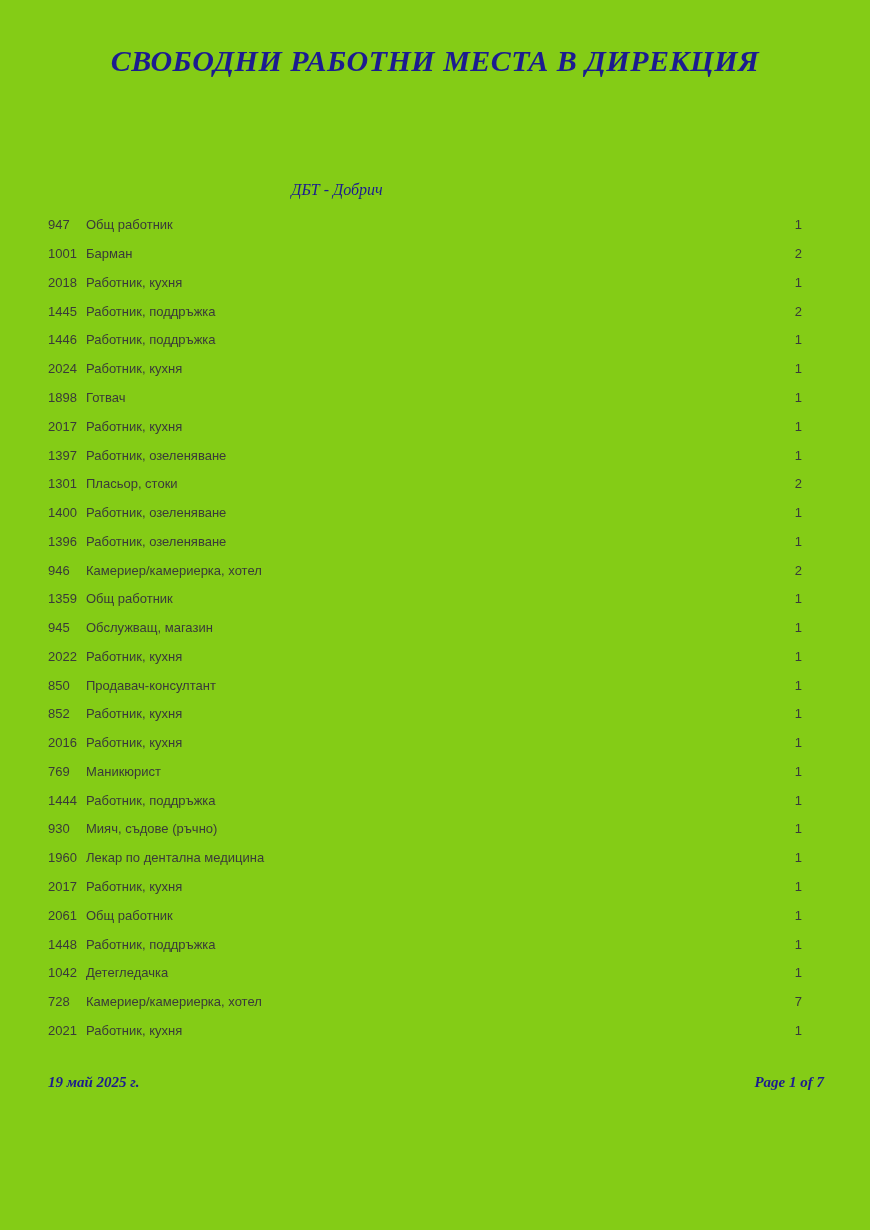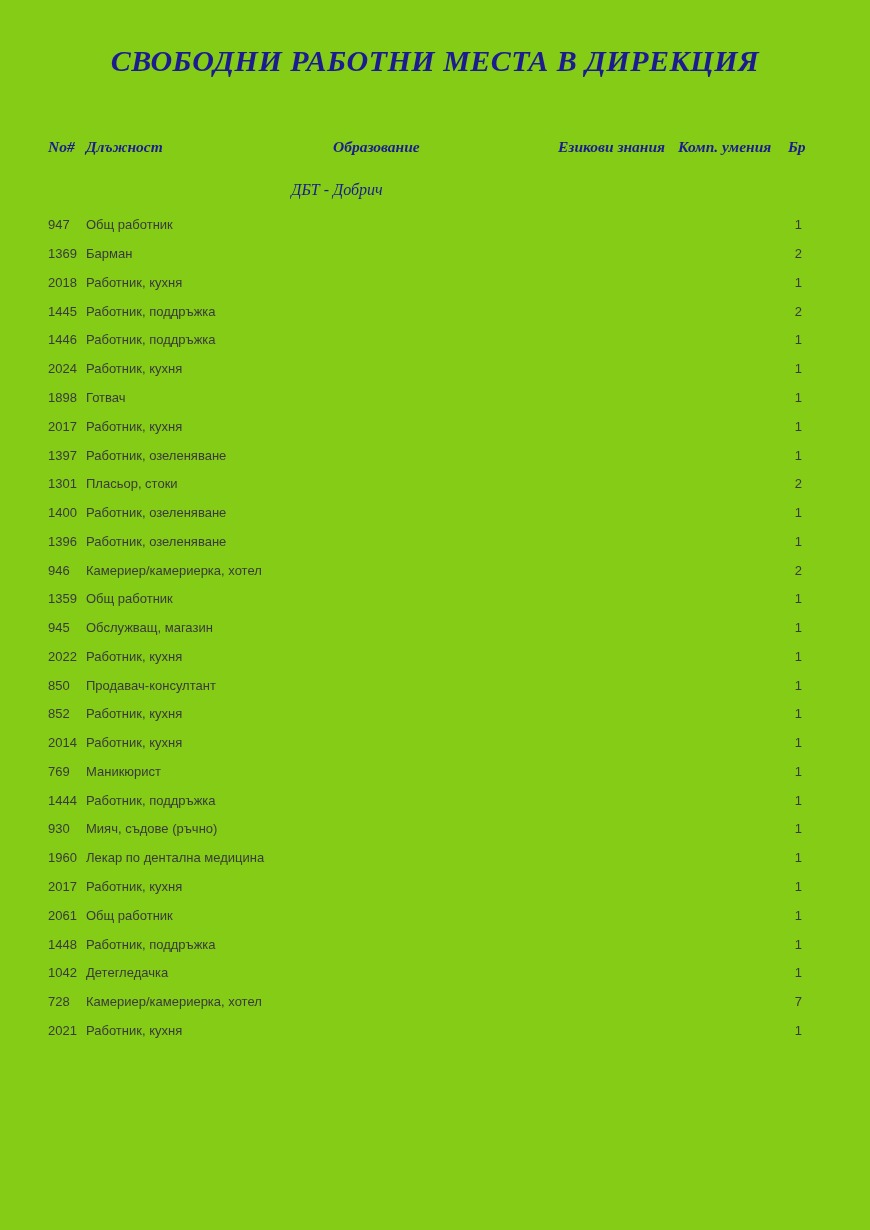--- a/index.html
+++ b/index.html
@@ -96,39 +96,31 @@
 </style>
 </head>
 <body>
 
 <div class="page">
 
   <div class="doc-title">
     <div>СВОБОДНИ РАБОТНИ МЕСТА В ДИРЕКЦИЯ</div>
   </div>
 
-  <div class="col-headers">
-    <span class="col-no">No#</span>
-    <span class="col-position">Длъжност</span>
-    <span class="col-education">Образование</span>
-    <span class="col-languages">Езикови знания</span>
-    <span class="col-computer">Комп. умения</span>
-    <span class="col-count">Бр</span>
-  </div>
 
   <div class="section-header">ДБТ - Добрич</div>
 
   <div class="table-body">
       <div class="row">
         <span class="cell-no">947</span>
         <span class="cell-title">Общ работник</span>
         <span class="cell-count">1</span>
       </div>
       <div class="row">
-        <span class="cell-no">1369</span>
+        <span class="cell-no">1001</span>
         <span class="cell-title">Барман</span>
         <span class="cell-count">2</span>
       </div>
       <div class="row">
         <span class="cell-no">2018</span>
         <span class="cell-title">Работник, кухня</span>
         <span class="cell-count">1</span>
       </div>
       <div class="row">
         <span class="cell-no">1445</span>
@@ -199,21 +191,21 @@
         <span class="cell-no">850</span>
         <span class="cell-title">Продавач-консултант</span>
         <span class="cell-count">1</span>
       </div>
       <div class="row">
         <span class="cell-no">852</span>
         <span class="cell-title">Работник, кухня</span>
         <span class="cell-count">1</span>
       </div>
       <div class="row">
-        <span class="cell-no">2014</span>
+        <span class="cell-no">2016</span>
         <span class="cell-title">Работник, кухня</span>
         <span class="cell-count">1</span>
       </div>
       <div class="row">
         <span class="cell-no">769</span>
         <span class="cell-title">Маникюрист</span>
         <span class="cell-count">1</span>
       </div>
       <div class="row">
         <span class="cell-no">1444</span>
@@ -255,14 +247,18 @@
         <span class="cell-title">Камериер/камериерка, хотел</span>
         <span class="cell-count">7</span>
       </div>
       <div class="row">
         <span class="cell-no">2021</span>
         <span class="cell-title">Работник, кухня</span>
         <span class="cell-count">1</span>
       </div>
     </div>
 
+  <div class="footer">
+    <span class="footer-date">19 май 2025 г.</span>
+    <span class="footer-page">Page 1 of 7</span>
+  </div>
 
 </div>
 
 </body></html>

